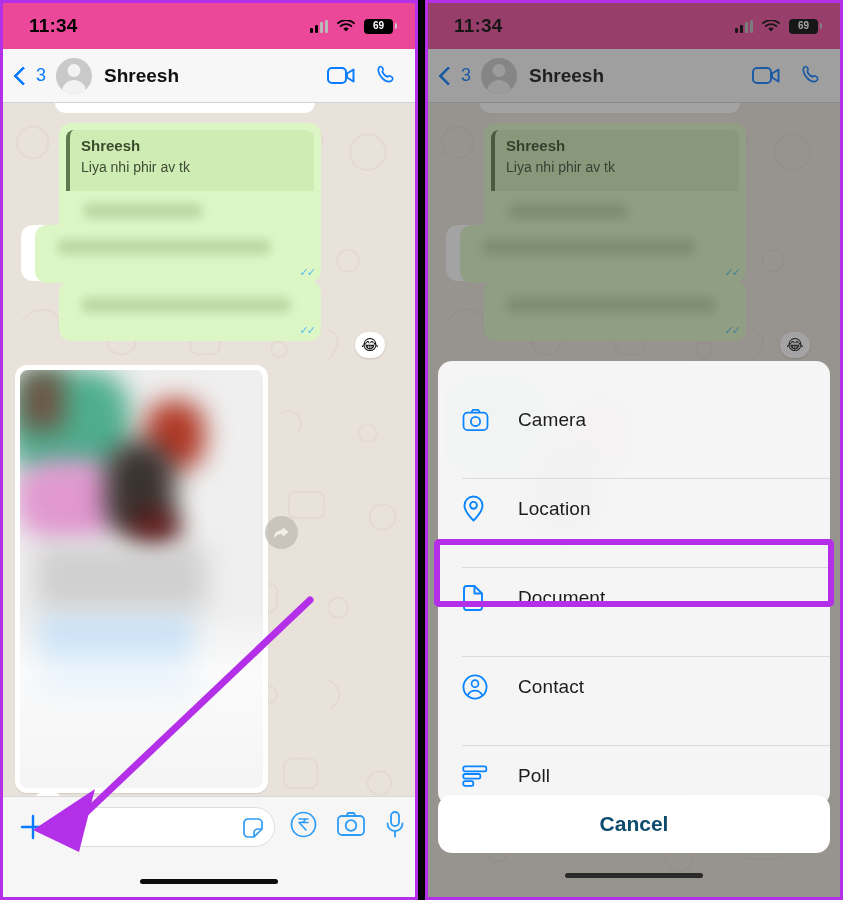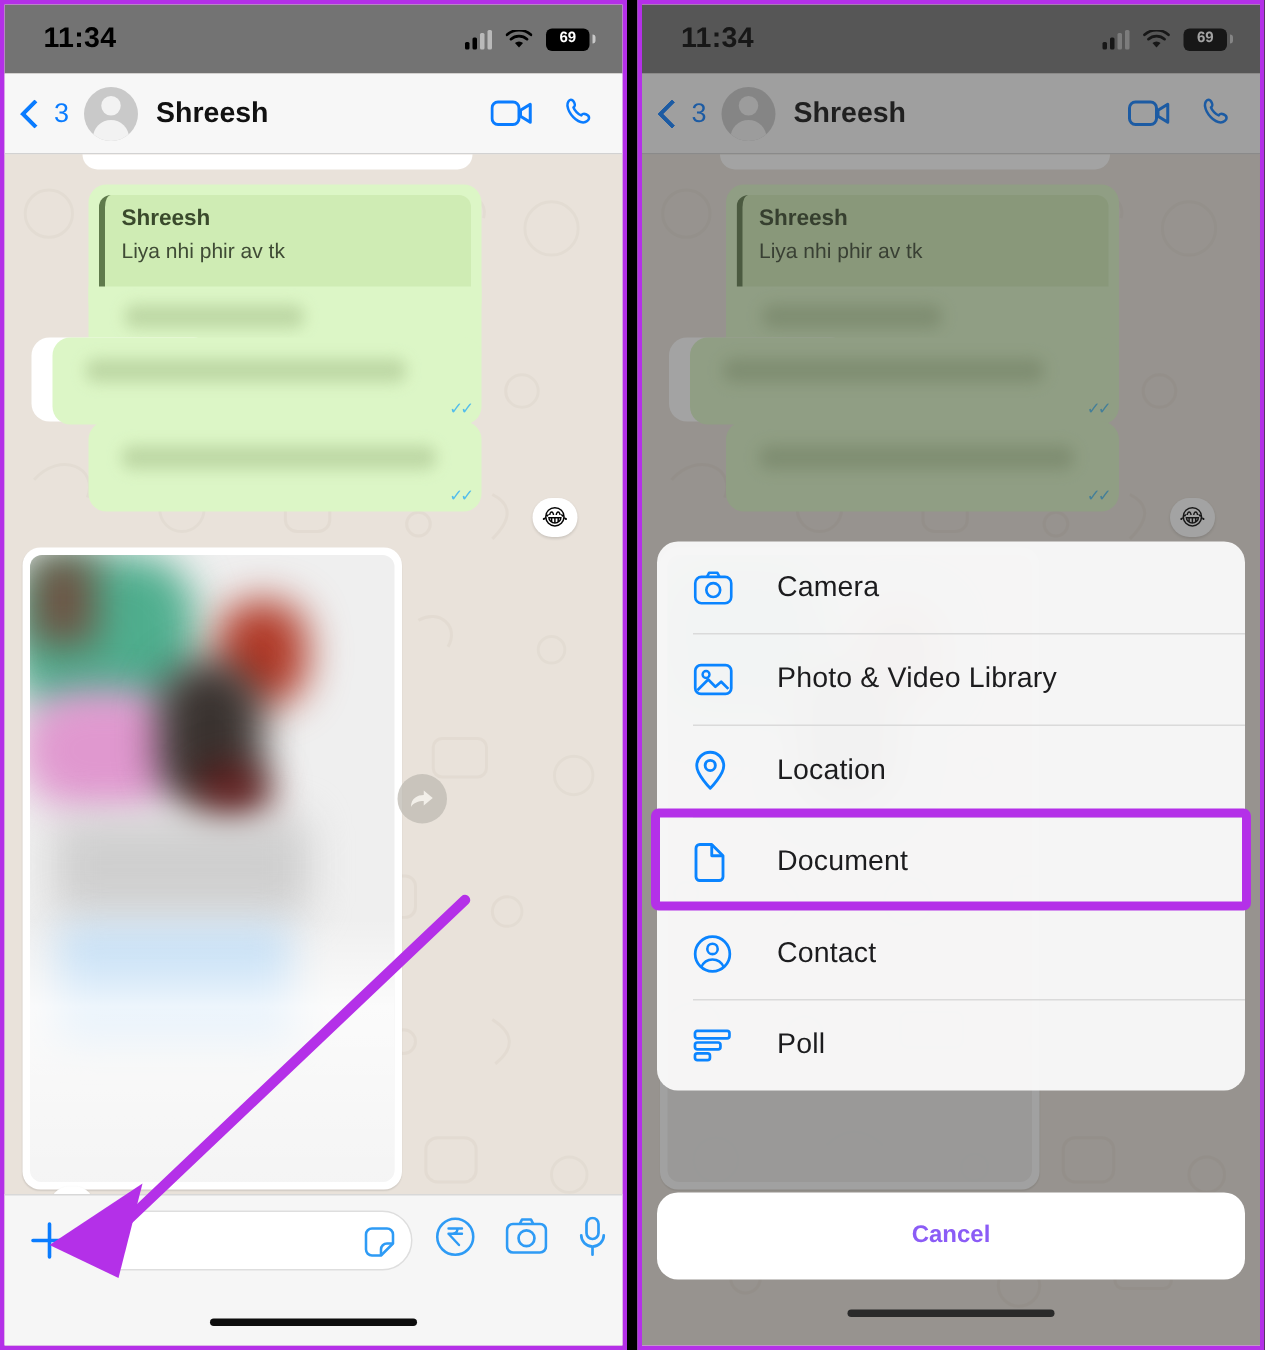--- a/index.html
+++ b/index.html
@@ -18,21 +18,21 @@
     border:3px solid #b430e8;
     overflow:hidden;
     background:#ece5dd;
   }
   .phone.left{left:0;width:418px;}
   .phone.right{left:425px;width:418px;}
   .screen{position:relative;width:100%;height:100%;overflow:hidden;}
 
   
   .statusbar{
-    position:relative;height:46px;background:#737373;
+    position:relative;height:46px;background:#ec4899;
     display:flex;align-items:center;justify-content:space-between;
     padding:0 22px 0 26px;box-sizing:border-box;
   }
   .clock{font-size:19px;font-weight:bold;color:#000;letter-spacing:.2px;}
   .sysicons{display:flex;align-items:center;gap:9px;}
   .cell{display:flex;align-items:flex-end;gap:2px;height:13px;}
   .cell i{display:block;width:3px;background:#000;border-radius:1px;}
   .cell i:nth-child(1){height:5px;}
   .cell i:nth-child(2){height:8px;}
   .cell i:nth-child(3){height:11px;background:#b9b9b9;}
@@ -110,29 +110,29 @@
   }
   .stickericon{position:absolute;right:9px;top:8px;}
   .ibicon{position:absolute;top:14px;}
   .homebar{position:absolute;left:50%;transform:translateX(-50%);bottom:13px;
     width:138px;height:5px;border-radius:3px;background:#0d0d0d;}
 
   
   .dim{position:absolute;inset:0;background:rgba(50,50,50,.45);}
   .menulist{position:absolute;top:358px;left:10px;right:10px;border-radius:14px;
     background:rgba(249,249,249,.965);overflow:hidden;}
-  .mrow{position:relative;height:61px;display:flex;align-items:center;padding-left:24px;box-sizing:border-box;}
+  .mrow{position:relative;height:61px;display:flex;align-items:center;padding-left:24px;box-sizing:border-box;margin-top:28px;}
   .mrow + .mrow:before{content:"";position:absolute;left:24px;right:0;top:0;height:.5px;background:#dadada;}
   .mrow .mi{width:32px;display:flex;align-items:center;justify-content:flex-start;flex:none;}
   .mlabel{font-size:19px;color:#1c1c1e;margin-left:24px;letter-spacing:.1px;}
   .cancelbtn{
     position:absolute;left:10px;right:10px;top:792px;height:58px;border-radius:14px;
     background:#fff;display:flex;align-items:center;justify-content:center;
   }
-  .canceltxt{font-size:16px;font-weight:bold;color:#8b5cf6;}
+  .canceltxt{font-size:21px;font-weight:bold;color:#0c4a6e;}
 
   
   .hlbox{
     position:absolute;border:6px solid #b430e8;border-radius:5px;box-sizing:border-box;
     pointer-events:none;
   }
 
   
   .arrowsvg{position:absolute;left:0;top:0;width:418px;height:900px;pointer-events:none;}
 </style>
@@ -452,30 +452,20 @@
           <span class="mi">
             <svg width="27" height="24" viewBox="0 0 28 26">
               <rect x="1" y="5" width="26" height="19" rx="4.5" stroke="#0a84ff" stroke-width="1.9" fill="none"></rect>
               <path d="M9.5 5 11 2h6l1.5 3" stroke="#0a84ff" stroke-width="1.9" fill="none" stroke-linejoin="round"></path>
               <circle cx="14" cy="14.5" r="5" stroke="#0a84ff" stroke-width="1.9" fill="none"></circle>
             </svg>
           </span>
           <span class="mlabel">Camera</span>
         </div>
 
-        <div class="mrow">
-          <span class="mi">
-            <svg width="27" height="24" viewBox="0 0 28 25">
-              <rect x="1.5" y="2.5" width="25" height="20" rx="4" stroke="#0a84ff" stroke-width="1.9" fill="none"></rect>
-              <circle cx="9" cy="9" r="2.4" stroke="#0a84ff" stroke-width="1.7" fill="none"></circle>
-              <path d="M3 20l7.5-7.5 5 5 4-3.5 5 5" stroke="#0a84ff" stroke-width="1.9" fill="none" stroke-linejoin="round"></path>
-            </svg>
-          </span>
-          <span class="mlabel">Photo &amp; Video Library</span>
-        </div>
 
 
         <div class="mrow">
           <span class="mi">
             <svg width="23" height="27" viewBox="0 0 23 27">
               <path d="M11.5 1.5c5 0 9 3.9 9 9 0 6-9 15-9 15s-9-9-9-15c0-5.1 4-9 9-9z" stroke="#0a84ff" stroke-width="1.9" fill="none" stroke-linejoin="round"></path>
               <circle cx="11.5" cy="10.3" r="3.4" stroke="#0a84ff" stroke-width="1.9" fill="none"></circle>
             </svg>
           </span>
           <span class="mlabel">Location</span>

